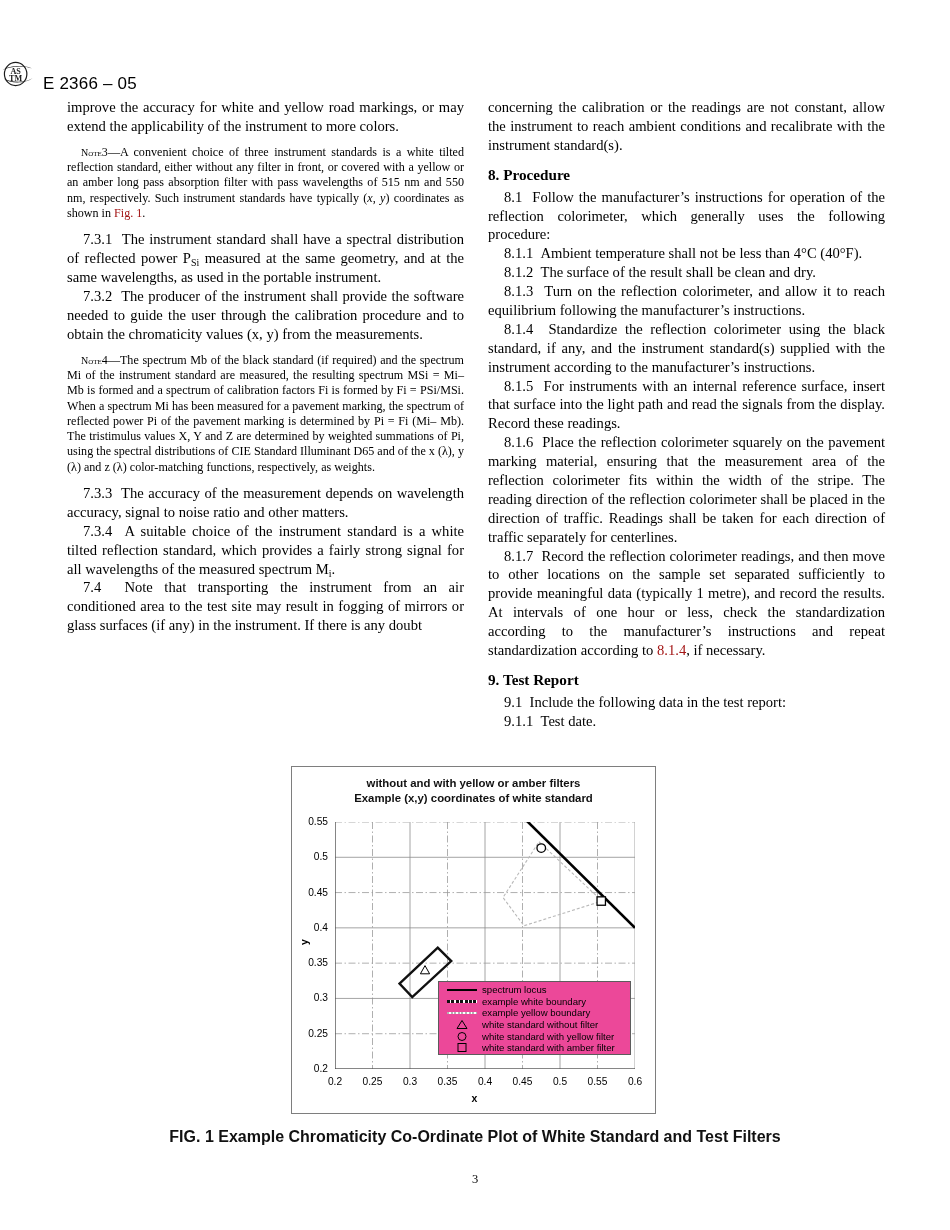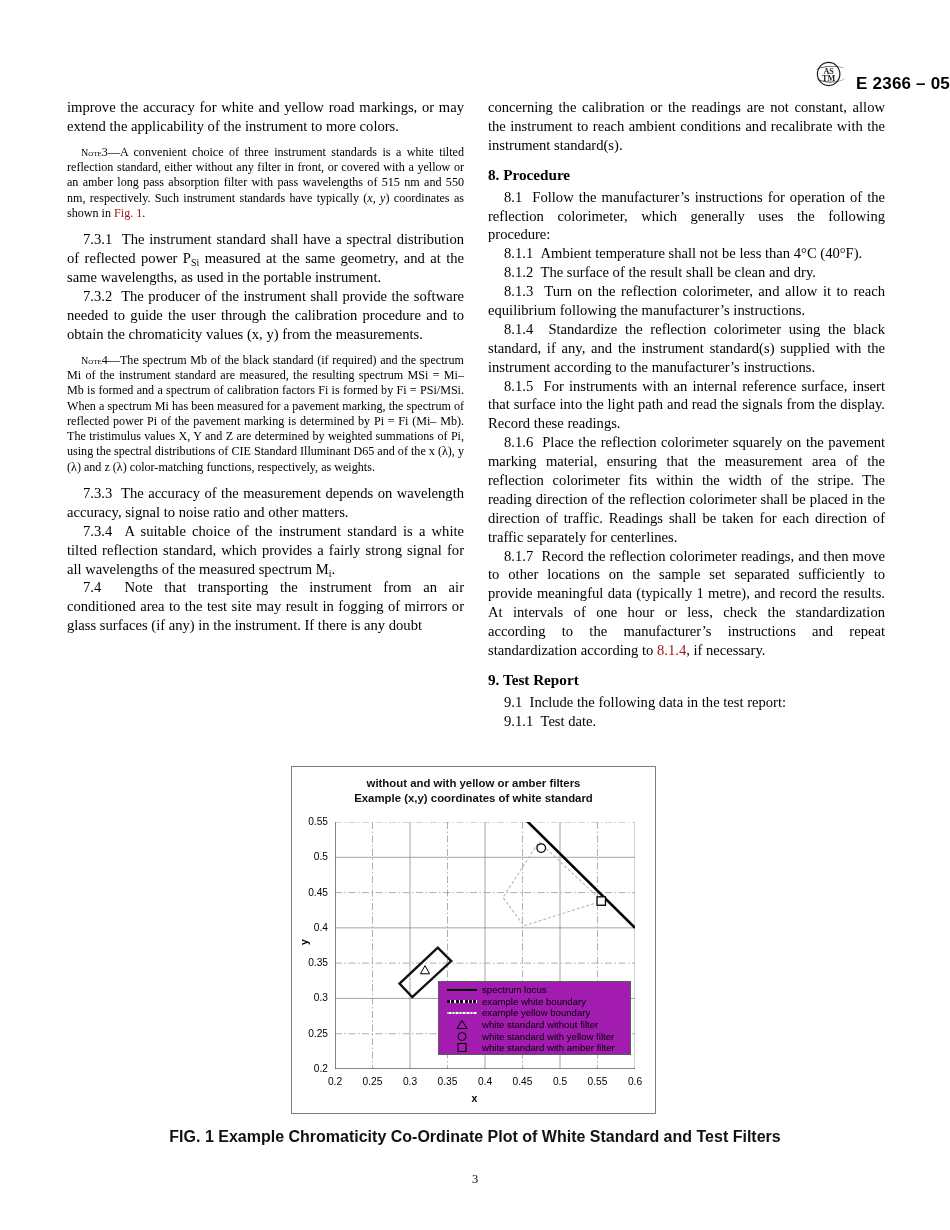--- a/index.html
+++ b/index.html
@@ -9,26 +9,26 @@
     background:#ffffff;
     font-family:"Liberation Serif", serif;
     color:#000;
     position:relative;
     overflow:hidden;
   }
 
   
   .page-header {
     position:absolute; top:54px; left:0; width:950px;
-    display:flex; align-items:center; justify-content:flex-end; gap:9px;
+    display:flex; align-items:center; justify-content:flex-start; gap:9px;
   }
   .astm-logo { width:34px; height:26px; display:block; }
   .doc-designation {
     font-family:"Liberation Sans", sans-serif;
-    font-weight:bold; font-size:17px; letter-spacing:.2px;margin-top:20px;
+    font-weight:normal; font-size:17px; letter-spacing:.2px;margin-top:20px;
   }
 
   
   .columns {
     position:absolute; top:98px; left:67px;
     width:818px; height:640px;
     display:flex; gap:24px;
   }
   .col { width:397px; }
 
@@ -102,21 +102,21 @@
     font-size:10.2px; color:#000;
     white-space:nowrap;
   }
   .tick-y { text-align:right; }
 
   .legend-box {
     position:absolute;
     left:146px; top:214px;
     width:193px; height:74px;
     border:1px solid #5c5c5c;
-    background:#a21caf;
+    background:#ec4899;
     padding:2px 3px 2px 3px;
   }
   .legend-row {
     display:flex; align-items:center; height:11.6px;
     font-family:"Liberation Sans", sans-serif;
     font-size:9.6px; color:#000;
   }
   .legend-key {
     width:40px; flex:0 0 40px; text-align:center;
     display:flex; align-items:center; justify-content:center;

